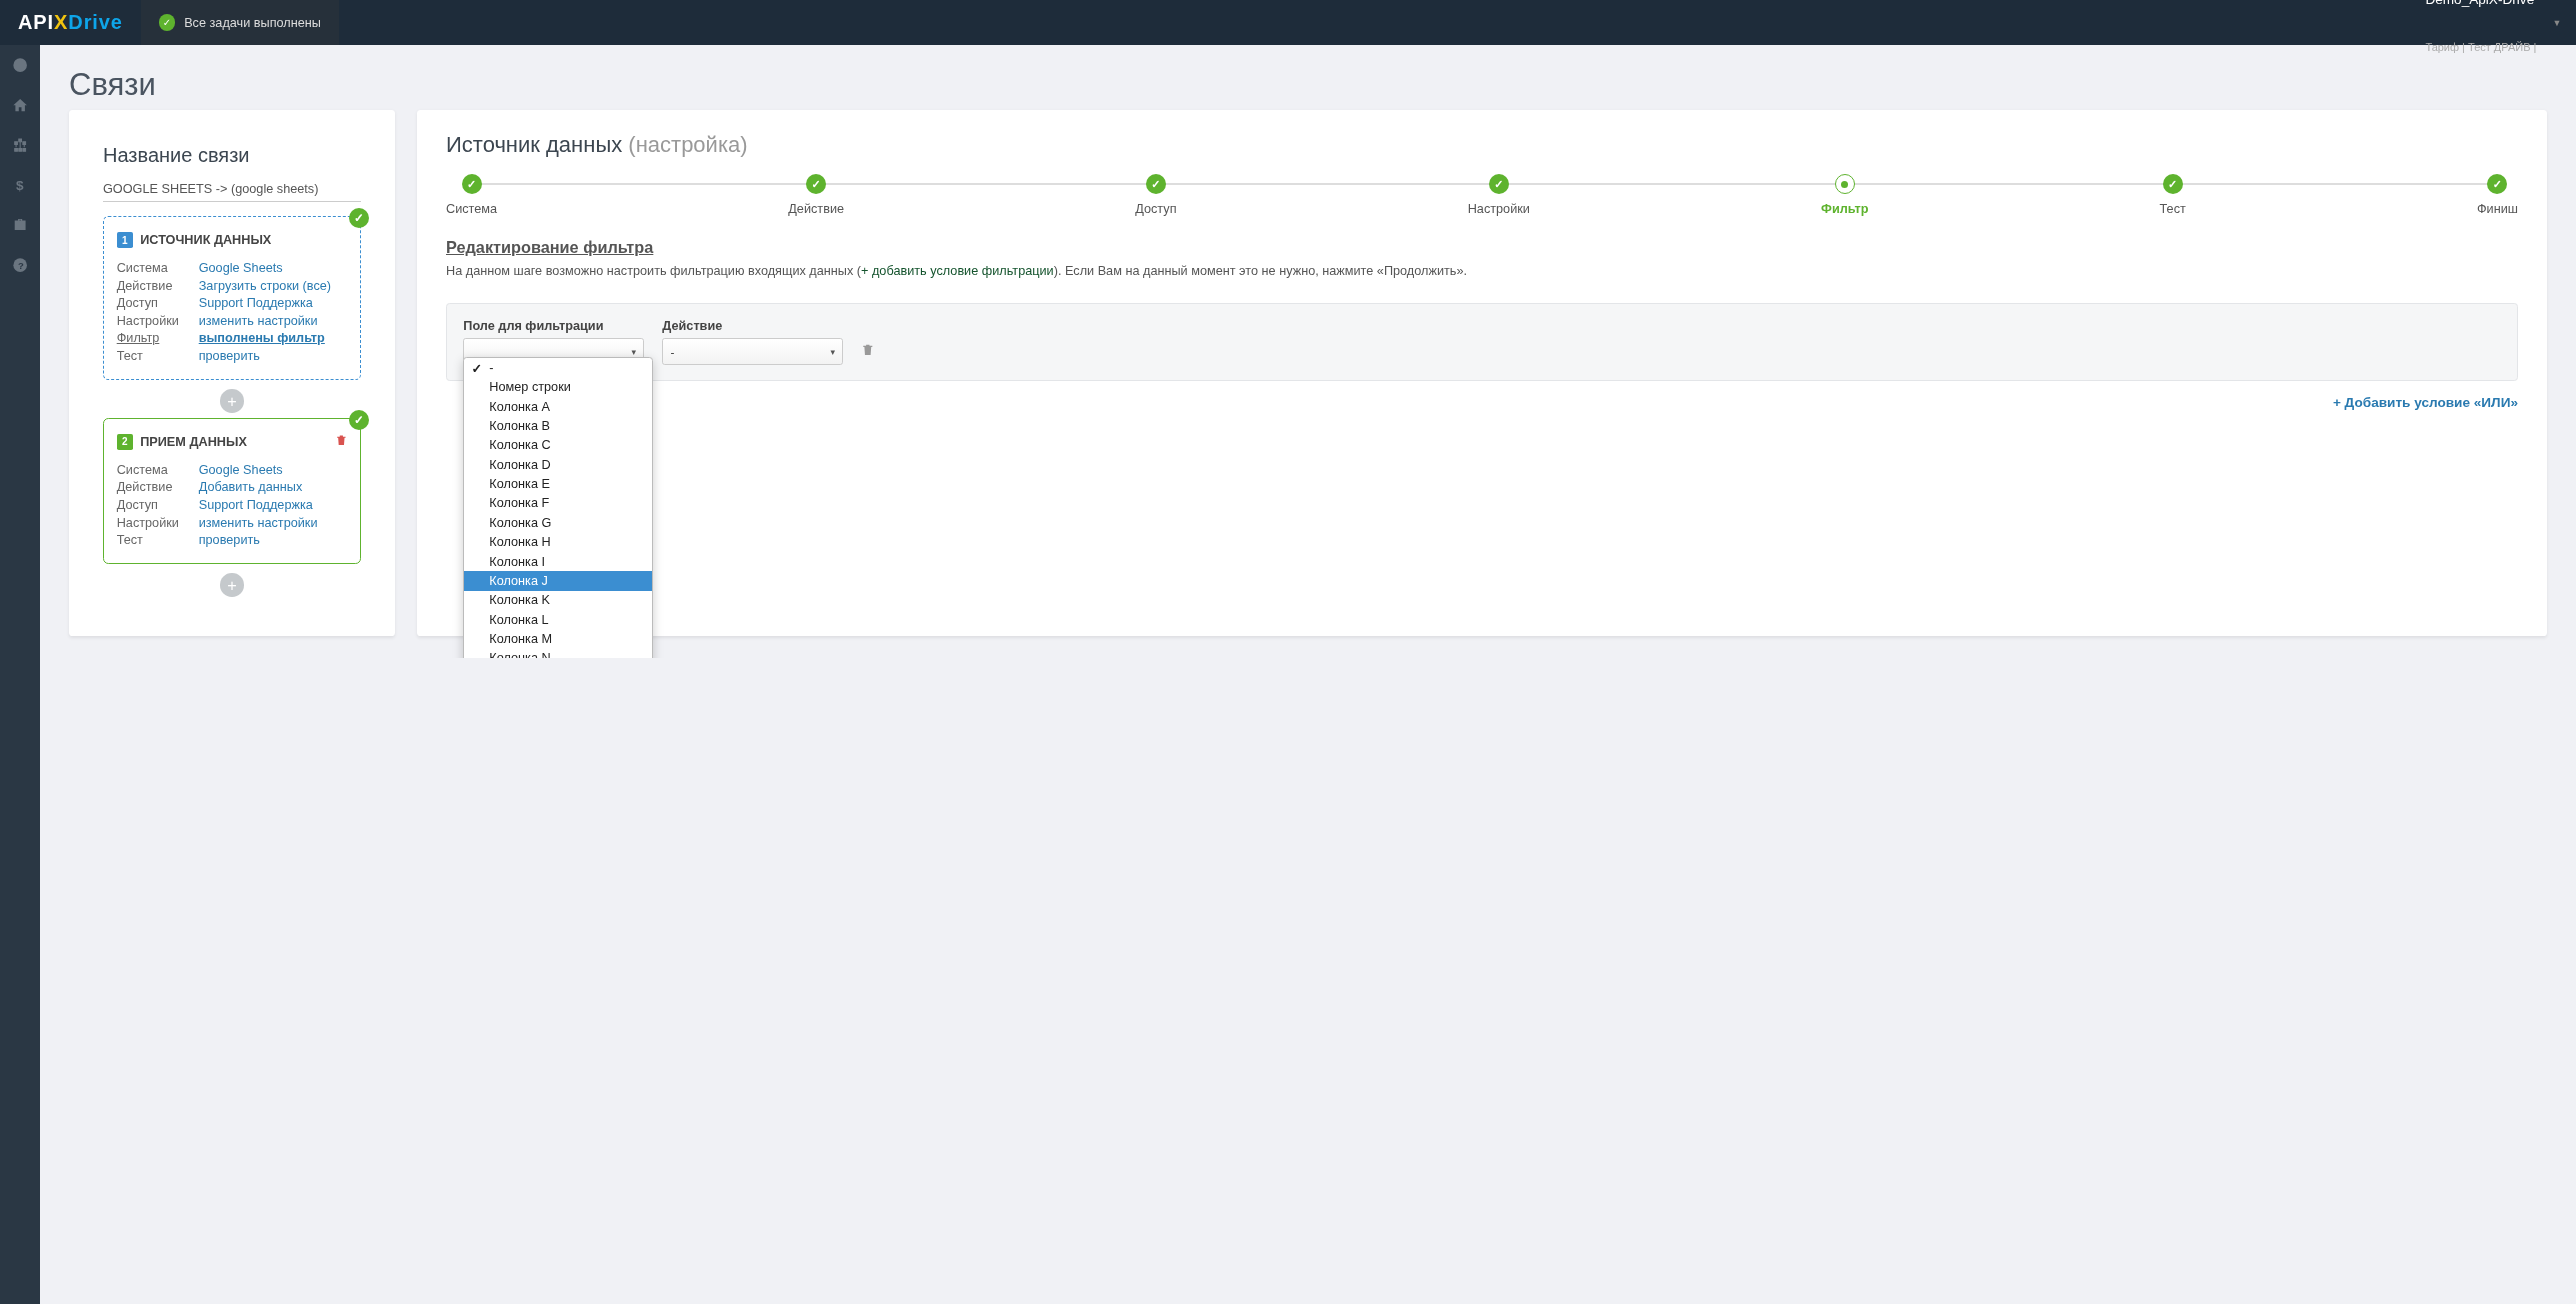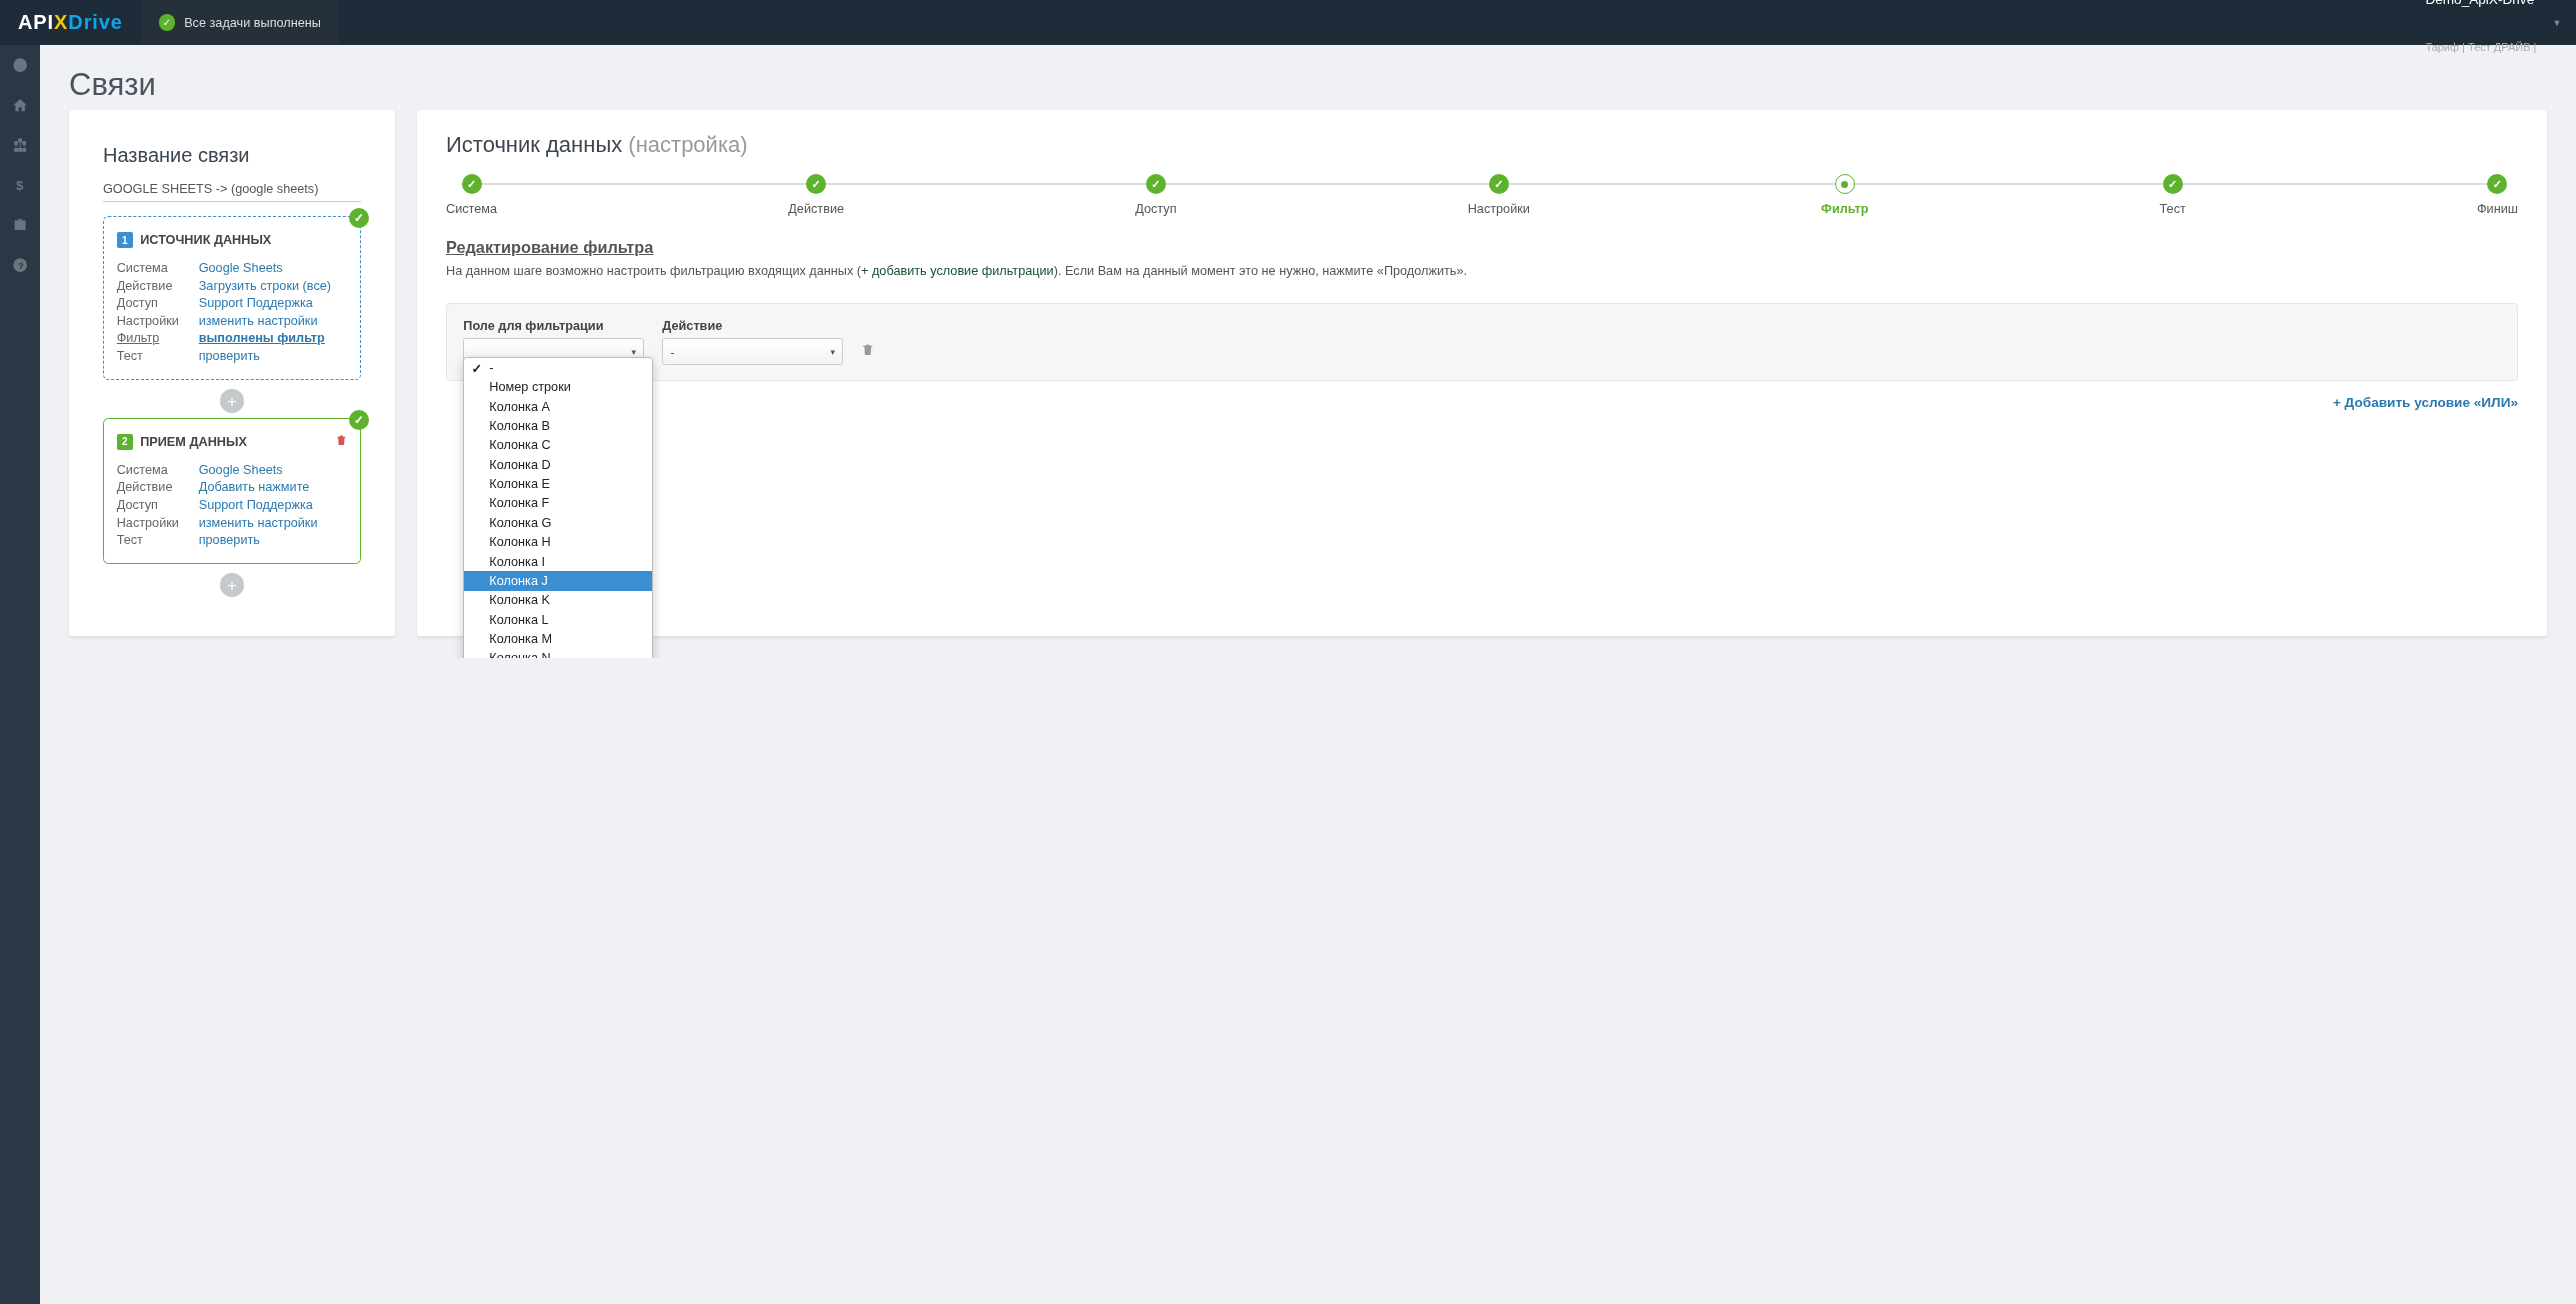--- a/index.html
+++ b/index.html
@@ -195,21 +195,21 @@
               </svg>
           </span>
         </div>
         <div id="block2-rows">
             <div class="block-row">
               <span class="label">Система</span>
               <span class="value">Google Sheets</span>
             </div>
             <div class="block-row">
               <span class="label">Действие</span>
-              <span class="value">Добавить нажмите</span>
+              <span class="value">Добавить данных</span>
             </div>
             <div class="block-row">
               <span class="label">Доступ</span>
               <span class="value">Support Поддержка</span>
             </div>
             <div class="block-row">
               <span class="label">Настройки</span>
               <span class="value">изменить настройки</span>
             </div>
             <div class="block-row">

